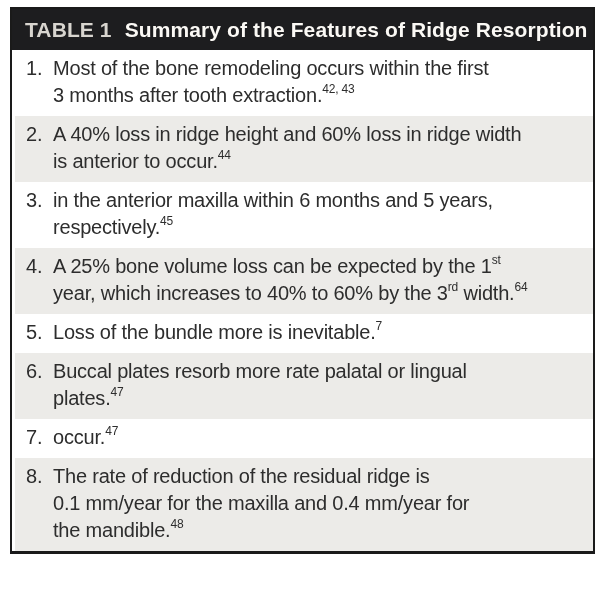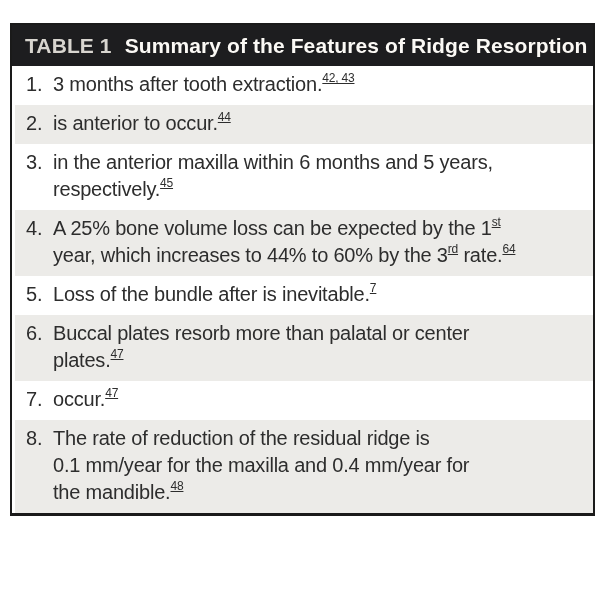--- a/index.html
+++ b/index.html
@@ -14,21 +14,21 @@
   * { box-sizing: border-box; }
   html, body {
     margin: 0; padding: 0;
     width: 600px; height: 611px;
     background: var(--page-bg);
     font-family: "Liberation Sans", sans-serif;
   }
   .page { position: relative; width: 600px; height: 611px; overflow: hidden; }
   .table-box {
     position: absolute;
-    left: 10px; top: 23px;
+    left: 10px; top: 7px;
     width: 585px;
     border: 2px solid var(--border);
     border-bottom-width: 3px;
     background: #ffffff;
   }
   .thead {
     background: var(--header-bg);
     height: 41px;
     display: flex;
     align-items: center;
@@ -67,69 +67,70 @@
     letter-spacing: -0.2px;
     color: var(--body-text);
   }
   .line { white-space: nowrap; }
   sup {
     font-size: 12px;
     line-height: 0;
     letter-spacing: -0.2px;
     position: relative;
     top: -1px;
-    text-decoration: underline;
   }
 </style>
 </head>
 <body>
 
 <div class="page">
   <div class="table-box">
     <div class="thead">
       <span class="tag">TABLE 1</span>
       <span class="ttl">Summary of the Features of Ridge Resorption</span>
     </div>
     <ol class="rows">
         <li class="row">
           <span class="num">1.</span>
           <div class="txt">
+            <div class="line"><span>Most of the bone remodeling occurs within the first</span></div>
             <div class="line"><span>3 months after tooth extraction.</span><sup>42, 43</sup></div>
           </div>
         </li>
         <li class="row shaded">
           <span class="num">2.</span>
           <div class="txt">
+            <div class="line"><span>A 40% loss in ridge height and 60% loss in ridge width</span></div>
             <div class="line"><span>is anterior to occur.</span><sup>44</sup></div>
           </div>
         </li>
         <li class="row">
           <span class="num">3.</span>
           <div class="txt">
             <div class="line"><span>in the anterior maxilla within 6 months and 5 years,</span></div>
             <div class="line"><span>respectively.</span><sup>45</sup></div>
           </div>
         </li>
         <li class="row shaded">
           <span class="num">4.</span>
           <div class="txt">
             <div class="line"><span>A 25% bone volume loss can be expected by the 1</span><sup>st</sup></div>
-            <div class="line"><span>year, which increases to 44% to 60% by the 3</span><sup>rd</sup><span> rate.</span><sup>64</sup></div>
+            <div class="line"><span>year, which increases to 40% to 60% by the 3</span><sup>rd</sup><span> width.</span><sup>64</sup></div>
           </div>
         </li>
         <li class="row">
           <span class="num">5.</span>
           <div class="txt">
-            <div class="line"><span>Loss of the bundle after is inevitable.</span><sup>7</sup></div>
+            <div class="line"><span>Loss of the bundle more is inevitable.</span><sup>7</sup></div>
           </div>
         </li>
         <li class="row shaded">
           <span class="num">6.</span>
           <div class="txt">
-            <div class="line"><span>Buccal plates resorb more than palatal or center</span></div>
+            <div class="line"><span>Buccal plates resorb more rate palatal or lingual</span></div>
             <div class="line"><span>plates.</span><sup>47</sup></div>
           </div>
         </li>
         <li class="row">
           <span class="num">7.</span>
           <div class="txt">
             <div class="line"><span>occur.</span><sup>47</sup></div>
           </div>
         </li>
         <li class="row shaded">

